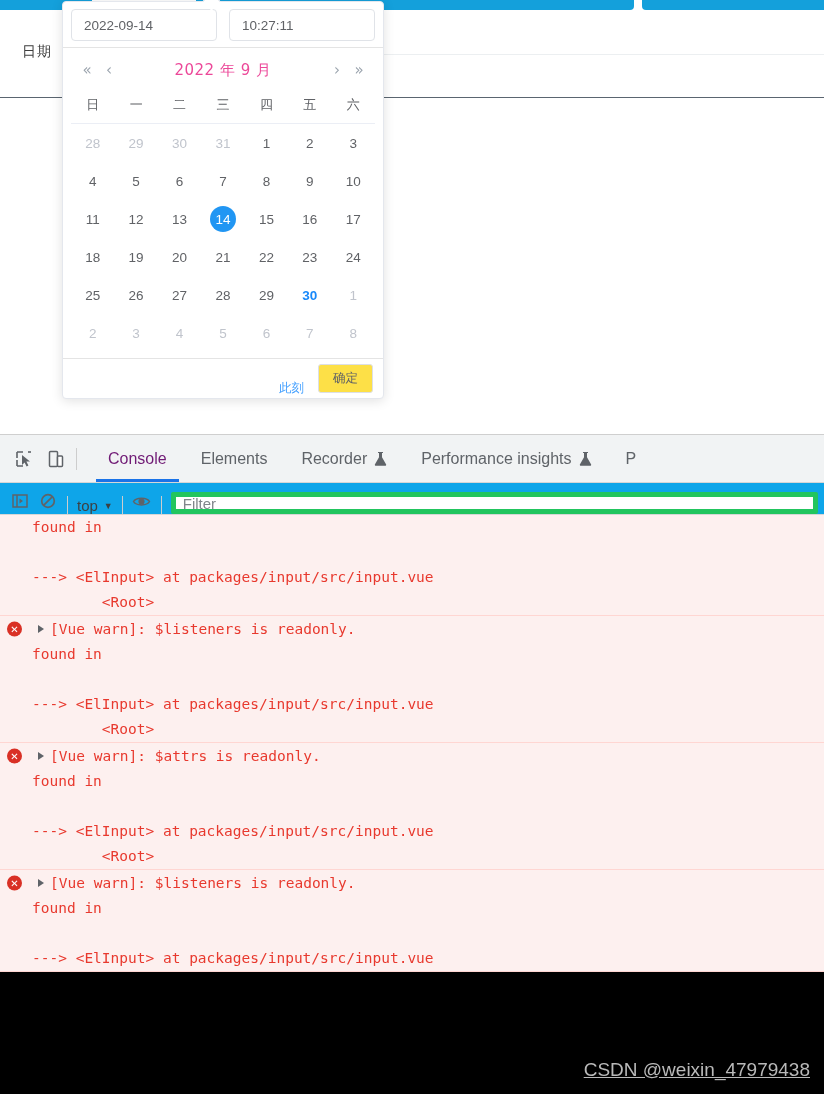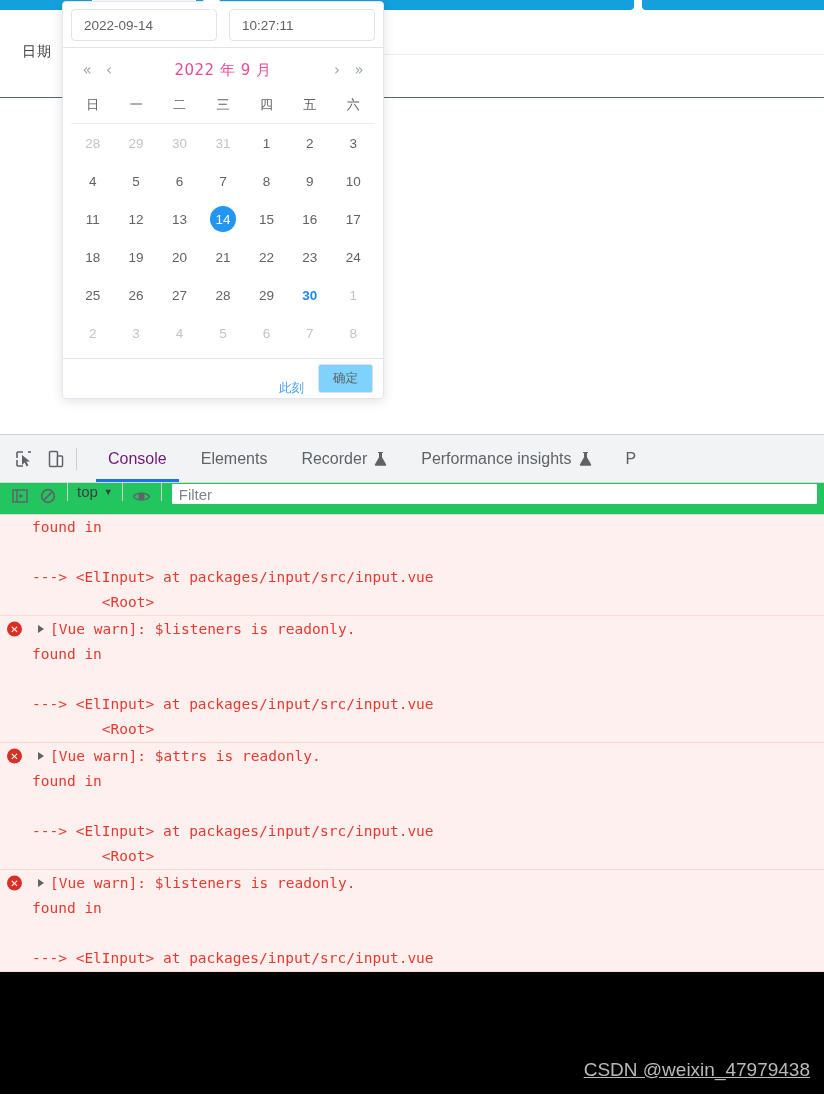--- a/index.html
+++ b/index.html
@@ -218,21 +218,21 @@
     color: #409eff;
     font-size: 12.5px;
     cursor: pointer;
     margin-right: 14px;
     font-family: "DejaVu Sans", sans-serif;
     margin-top: 20px;
   }
   .btn-confirm {
     border: 1px solid #dcdfe6;
     border-radius: 3px;
-    background: #7dd3fc;
+    background: #fde047;
     color: #606266;
     font-size: 12.5px;
     padding: 5px 14px;
     cursor: pointer;
     font-family: "DejaVu Sans", sans-serif;
   }
 
   
   .devtools {
     position: absolute;
@@ -303,24 +303,24 @@
   .flask {
     display: inline-block;
     margin-left: 7px;
     font-size: 14px;
     color: #5f6368;
   }
 
   
   .dt-filterbar {
     height: 32px;
-    background: #22c55e;
+    background: #0ea5e9;
     border-bottom: 1px solid #d6d6d6;
     display: flex;
-    align-items: flex-start;
+    align-items: flex-end;
     padding: 0 6px;
     box-sizing: border-box;
   }
   .fb-icon {
     width: 28px;
     height: 26px;
     display: flex;
     align-items: center;
     justify-content: center;
     cursor: pointer;
@@ -343,21 +343,21 @@
   }
   .fb-caret {
     font-size: 9px;
     margin-left: 6px;
     color: #3c4043;
   }
   .fb-filter {
     flex: 1;
     height: 22px;
     background: #ffffff;
-    border: 1px solid #22c55e;
+    border: 5px solid #22c55e;
     border-radius: 2px;
     display: flex;
     align-items: center;
     padding: 0 7px;
     font-size: 15px;
     color: #80868b;
     margin-left: 4px;
     box-sizing: border-box;
     font-family: "Liberation Sans", sans-serif;
   }

